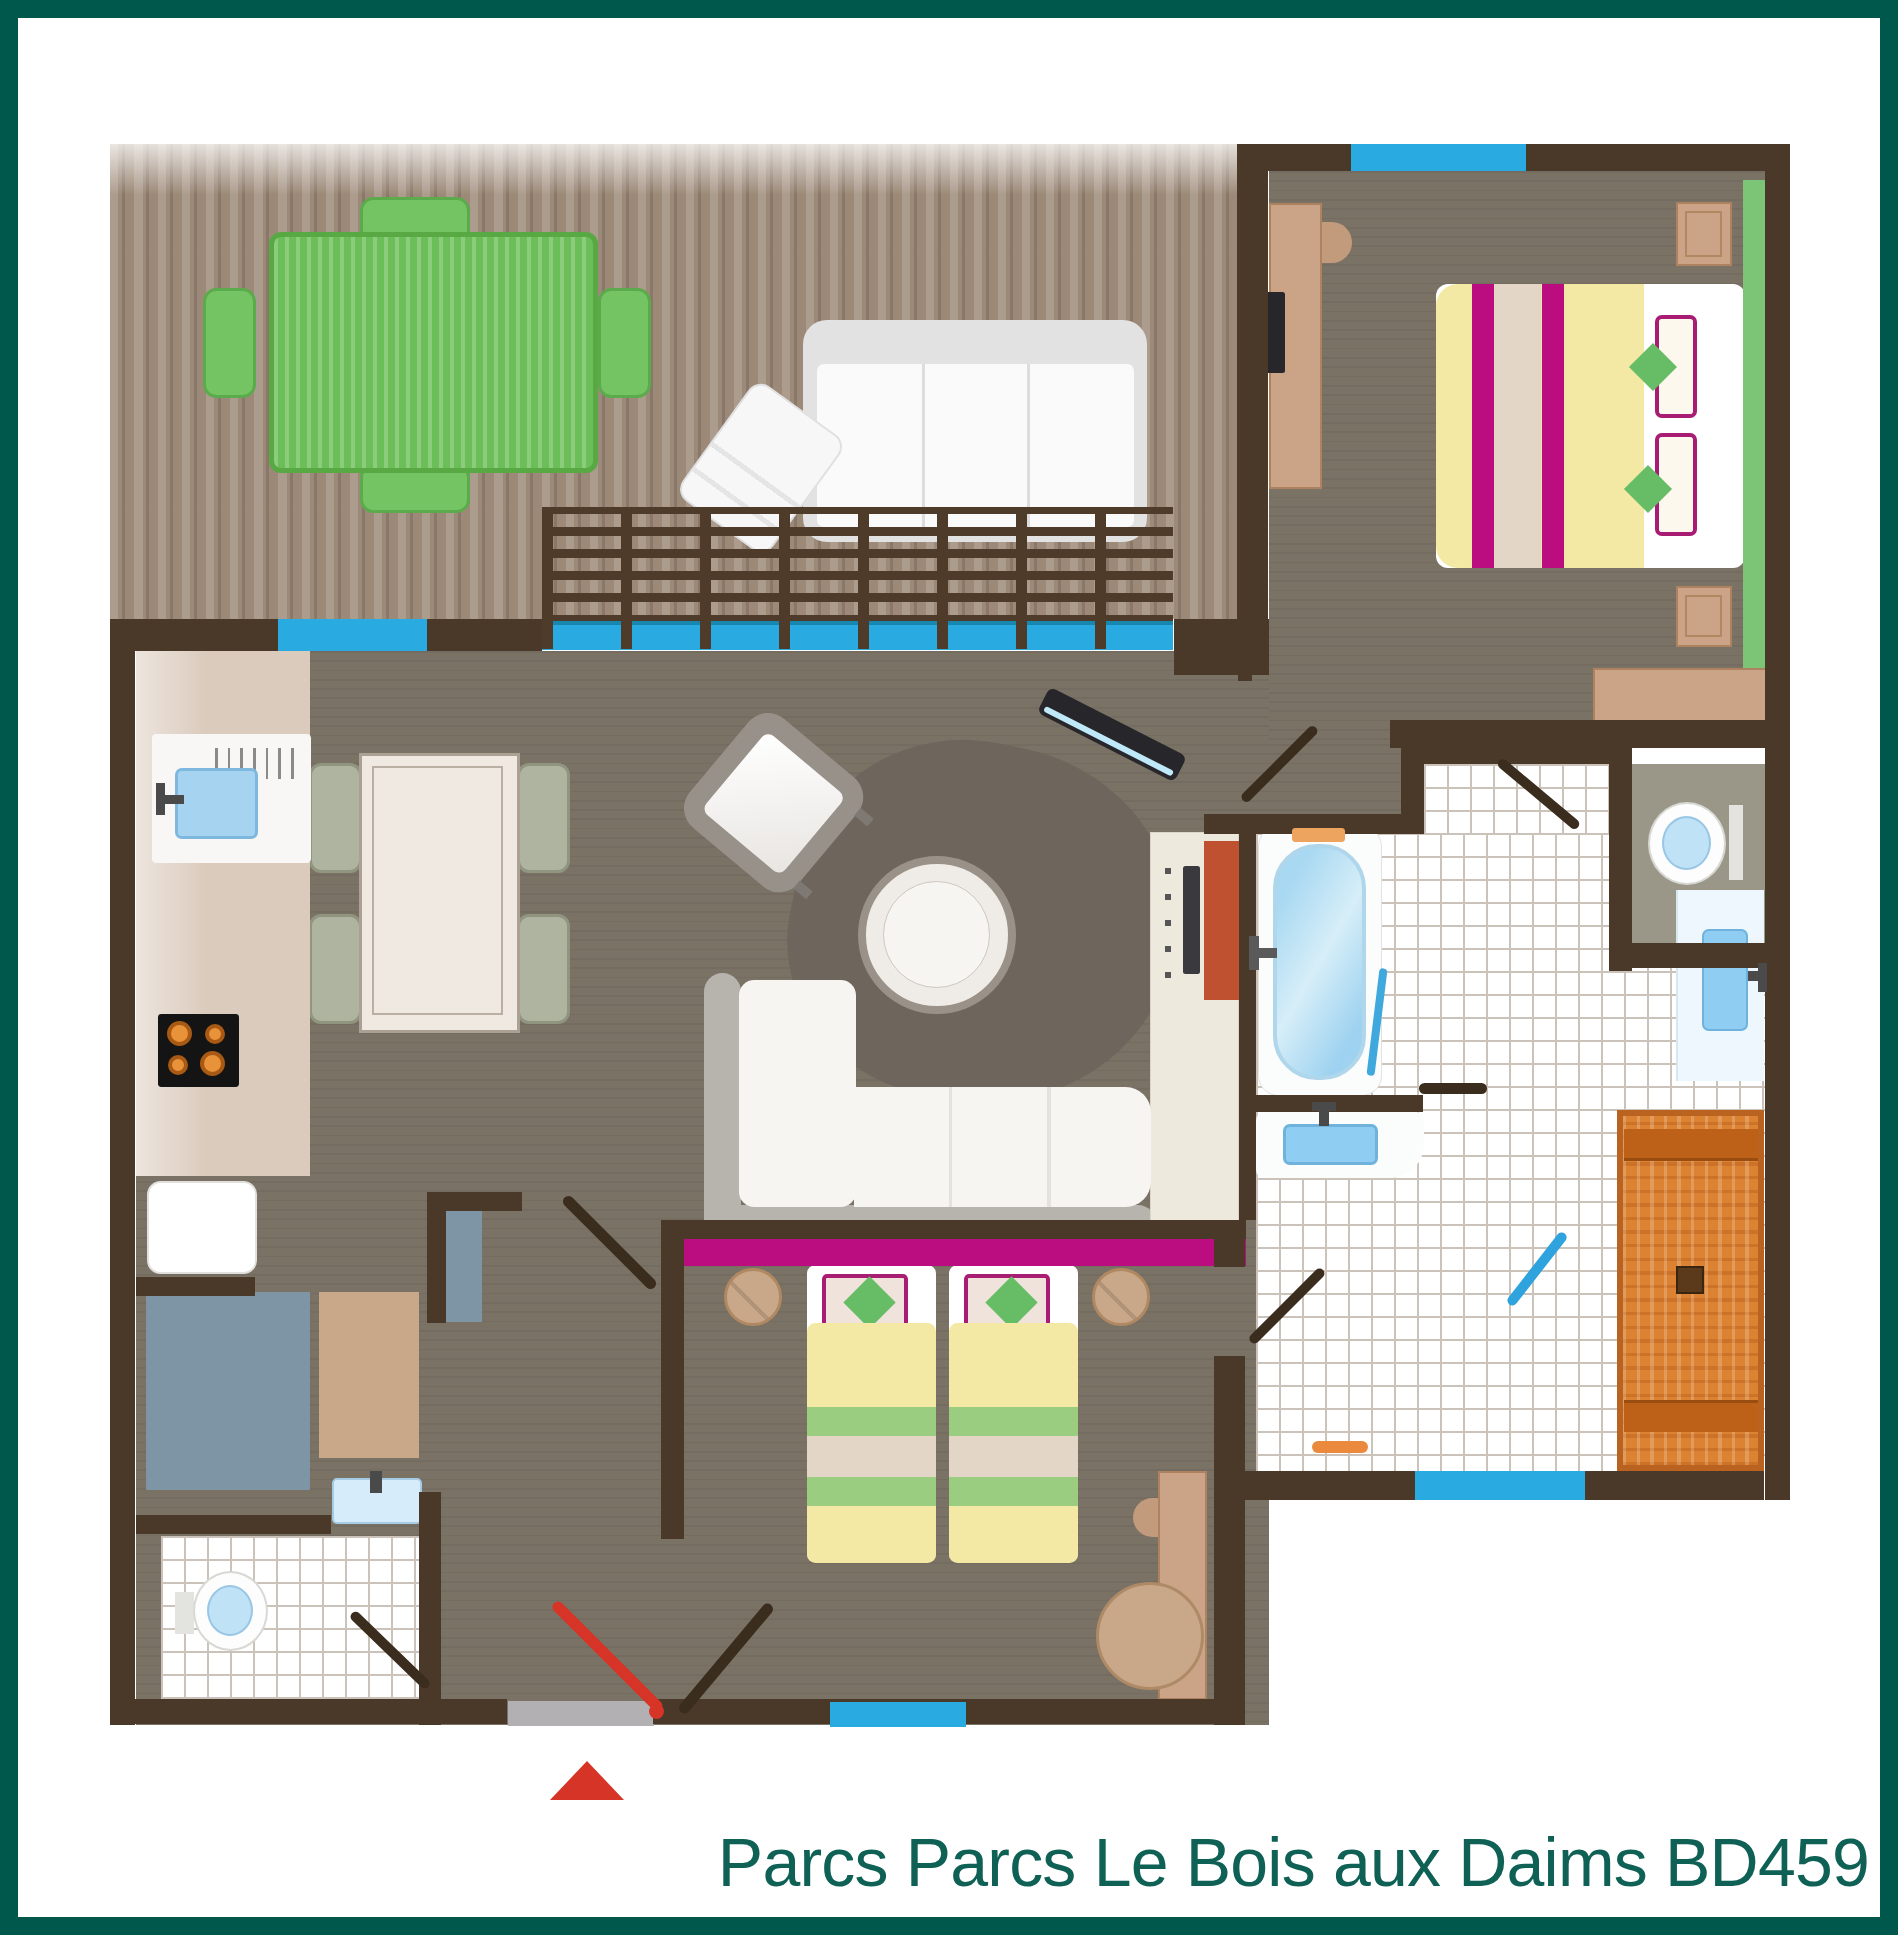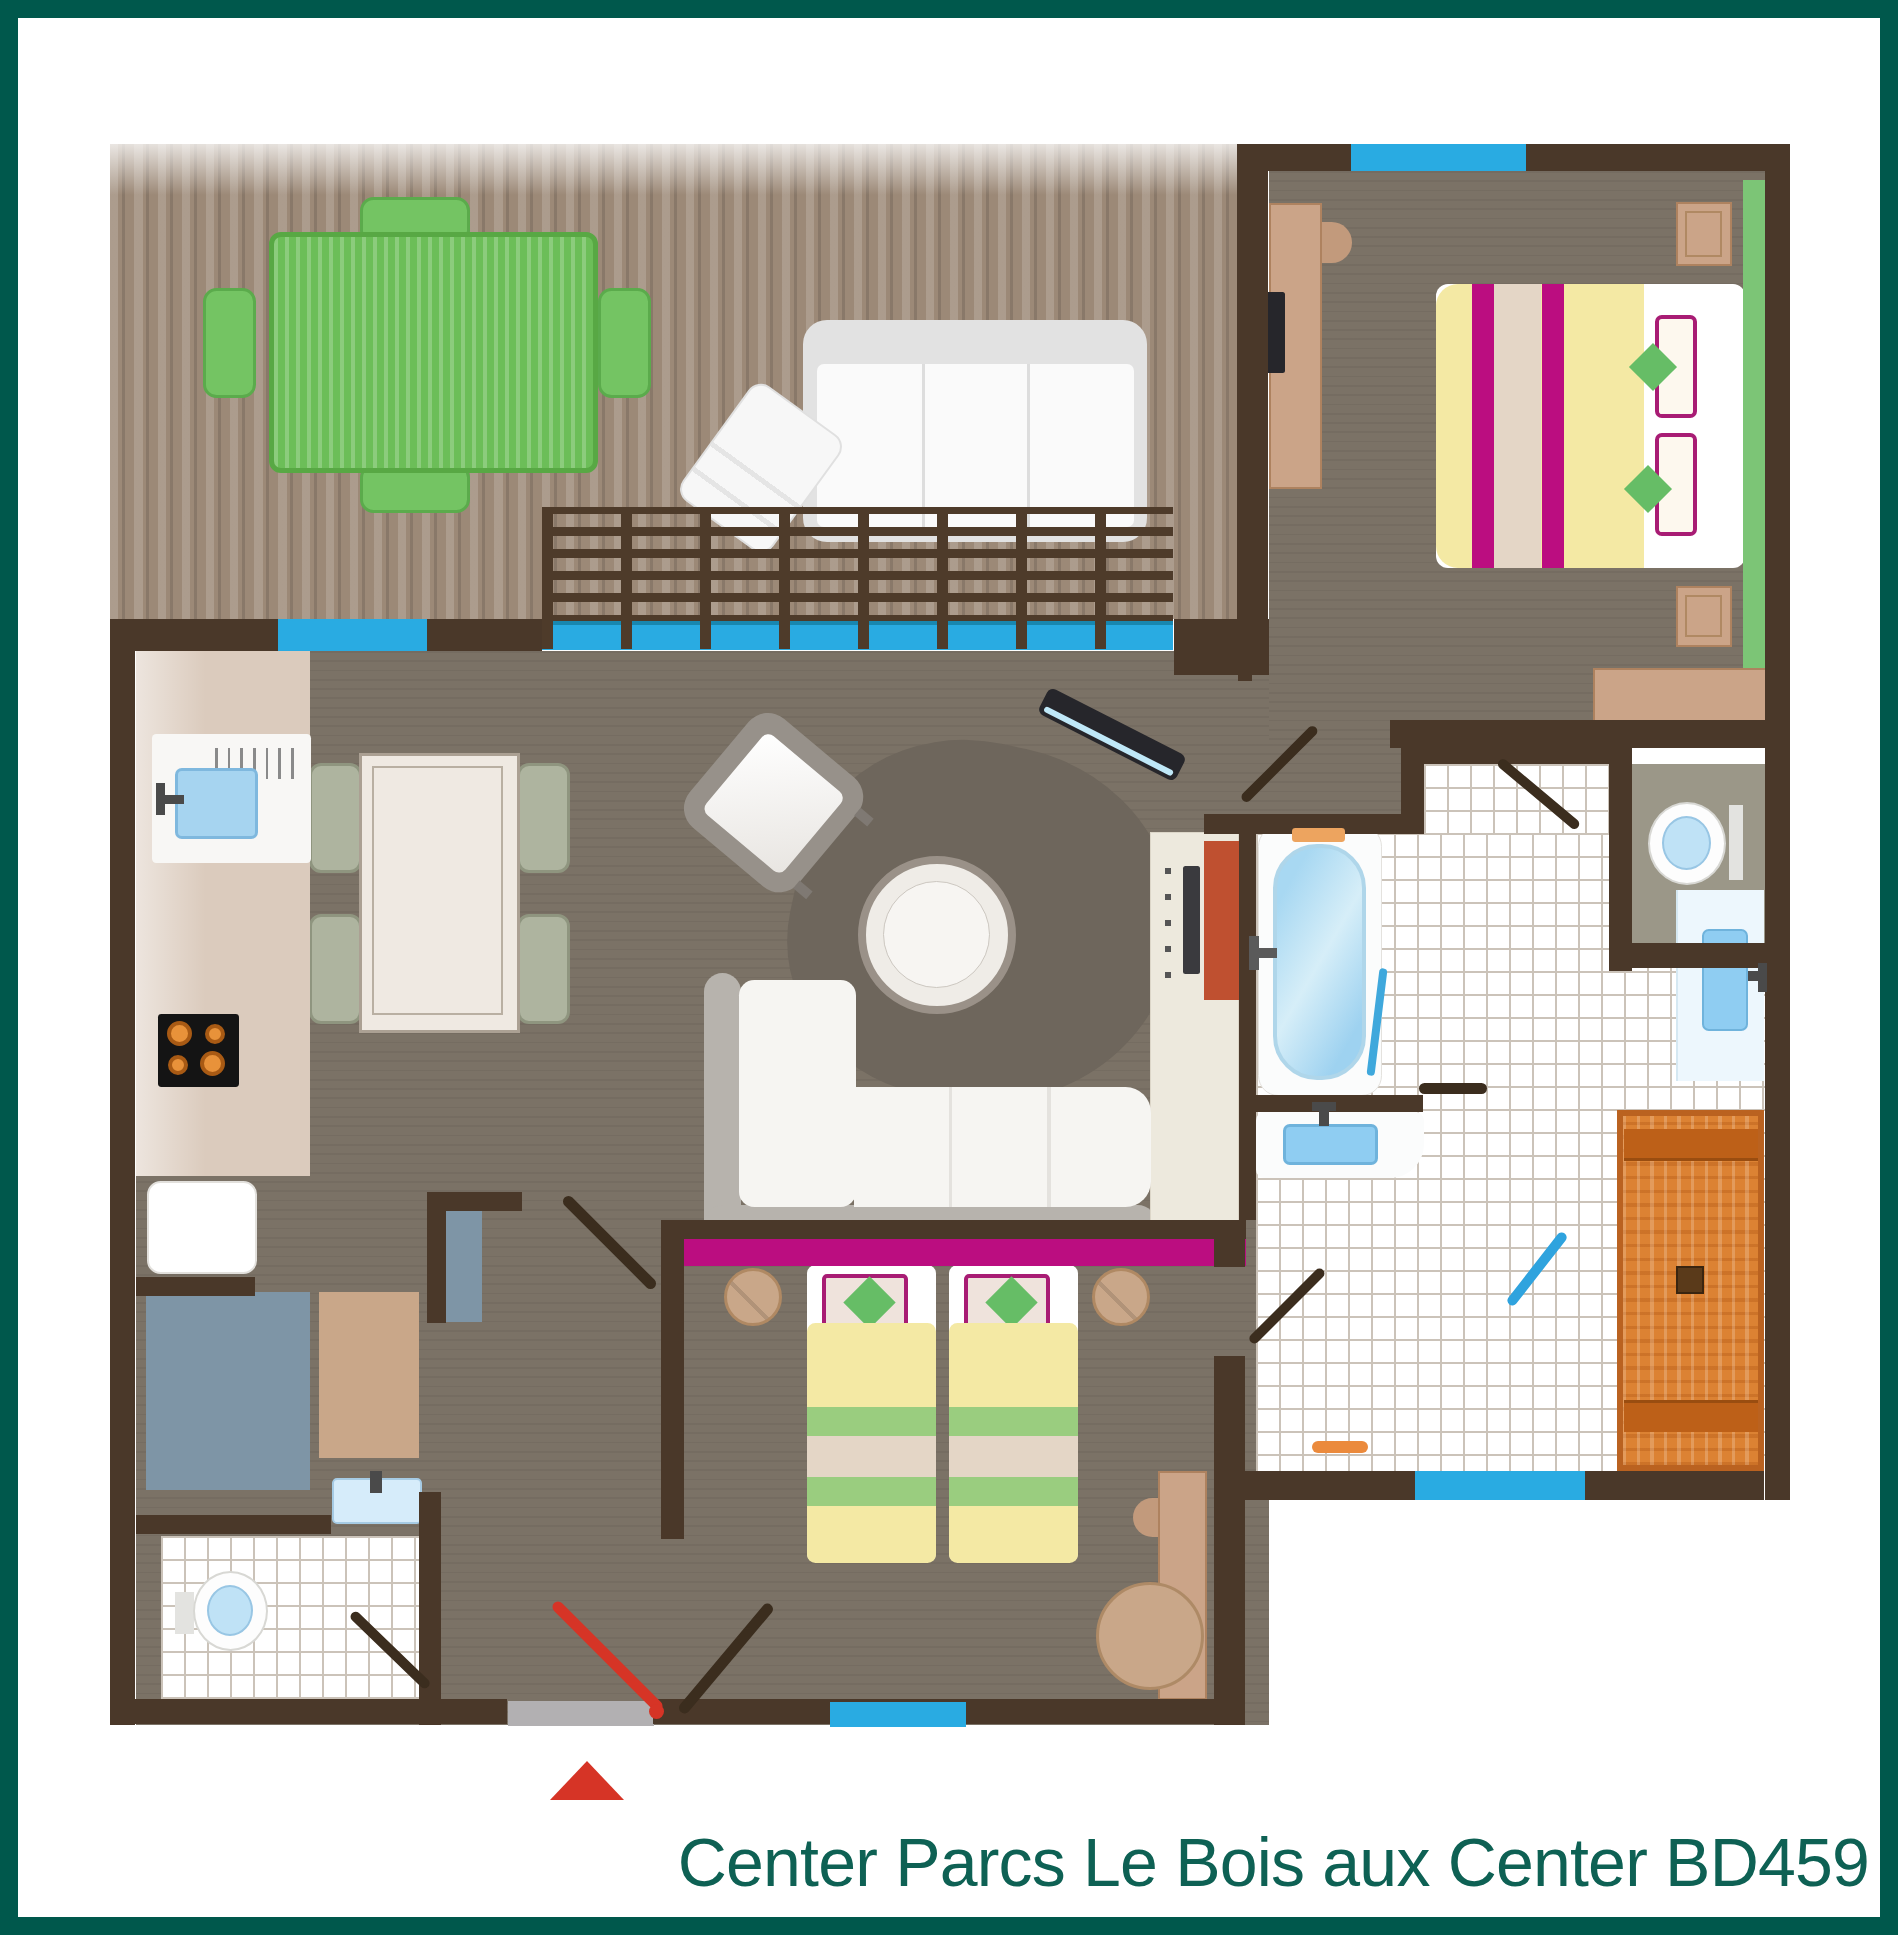--- a/index.html
+++ b/index.html
@@ -259,14 +259,14 @@
   <div class="abs" style="left:1092px;top:1268px;width:58px;height:58px;border-radius:50%;background:#C9A789;border:3.4px solid #B08963;z-index:3;box-sizing:border-box;
               background-image:linear-gradient(45deg, transparent 40%, rgba(0,0,0,0.12) 40% 46%, transparent 46%);"></div>
   <div class="abs tan" style="left:1158px;top:1471px;width:49px;height:229px;z-index:3;"></div>
   <div class="abs" style="left:1133px;top:1498px;width:36px;height:39px;background:#C29A7C;border-radius:20.3px 0 0 20.3px;z-index:2;"></div>
   <div class="abs" style="left:1096px;top:1582px;width:108px;height:108px;border-radius:50%;background:#C9A789;border:3.4px solid #AE8A66;z-index:3;box-sizing:border-box;"></div>
 
 </div>
 
 <div class="frameborder"></div>
 
-<div class="caption">Center Parcs Le Bois aux Center BD459</div>
+<div class="caption">Parcs Parcs Le Bois aux Daims BD459</div>
 
 
 </body></html>

